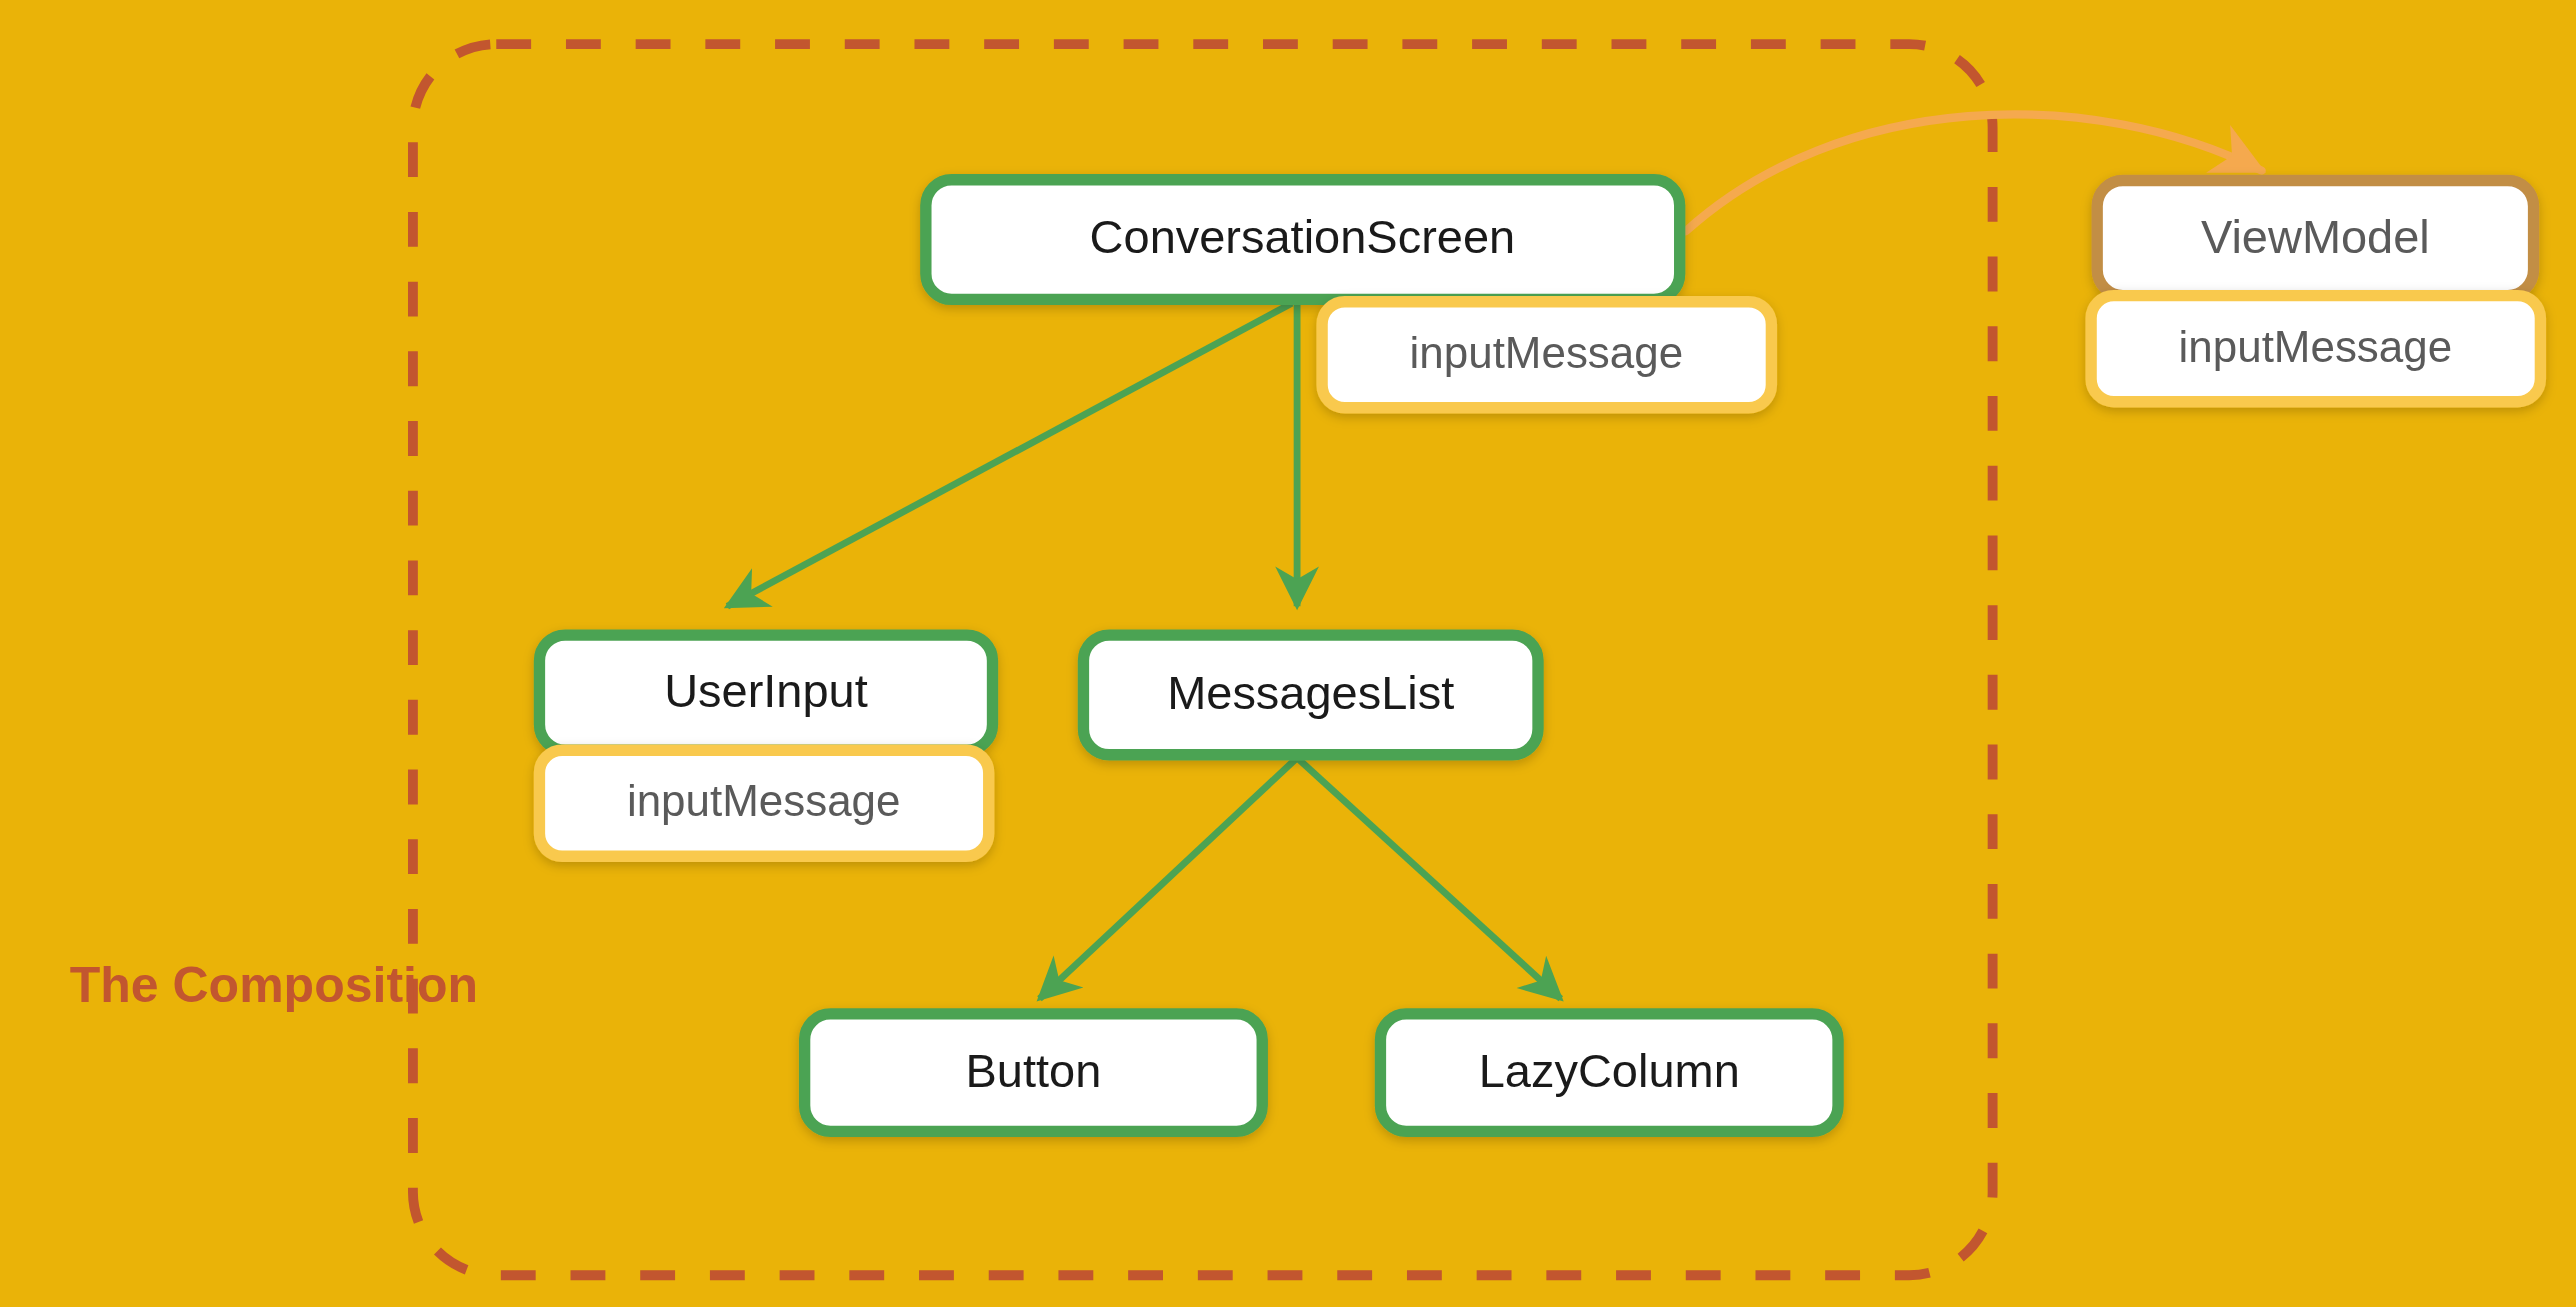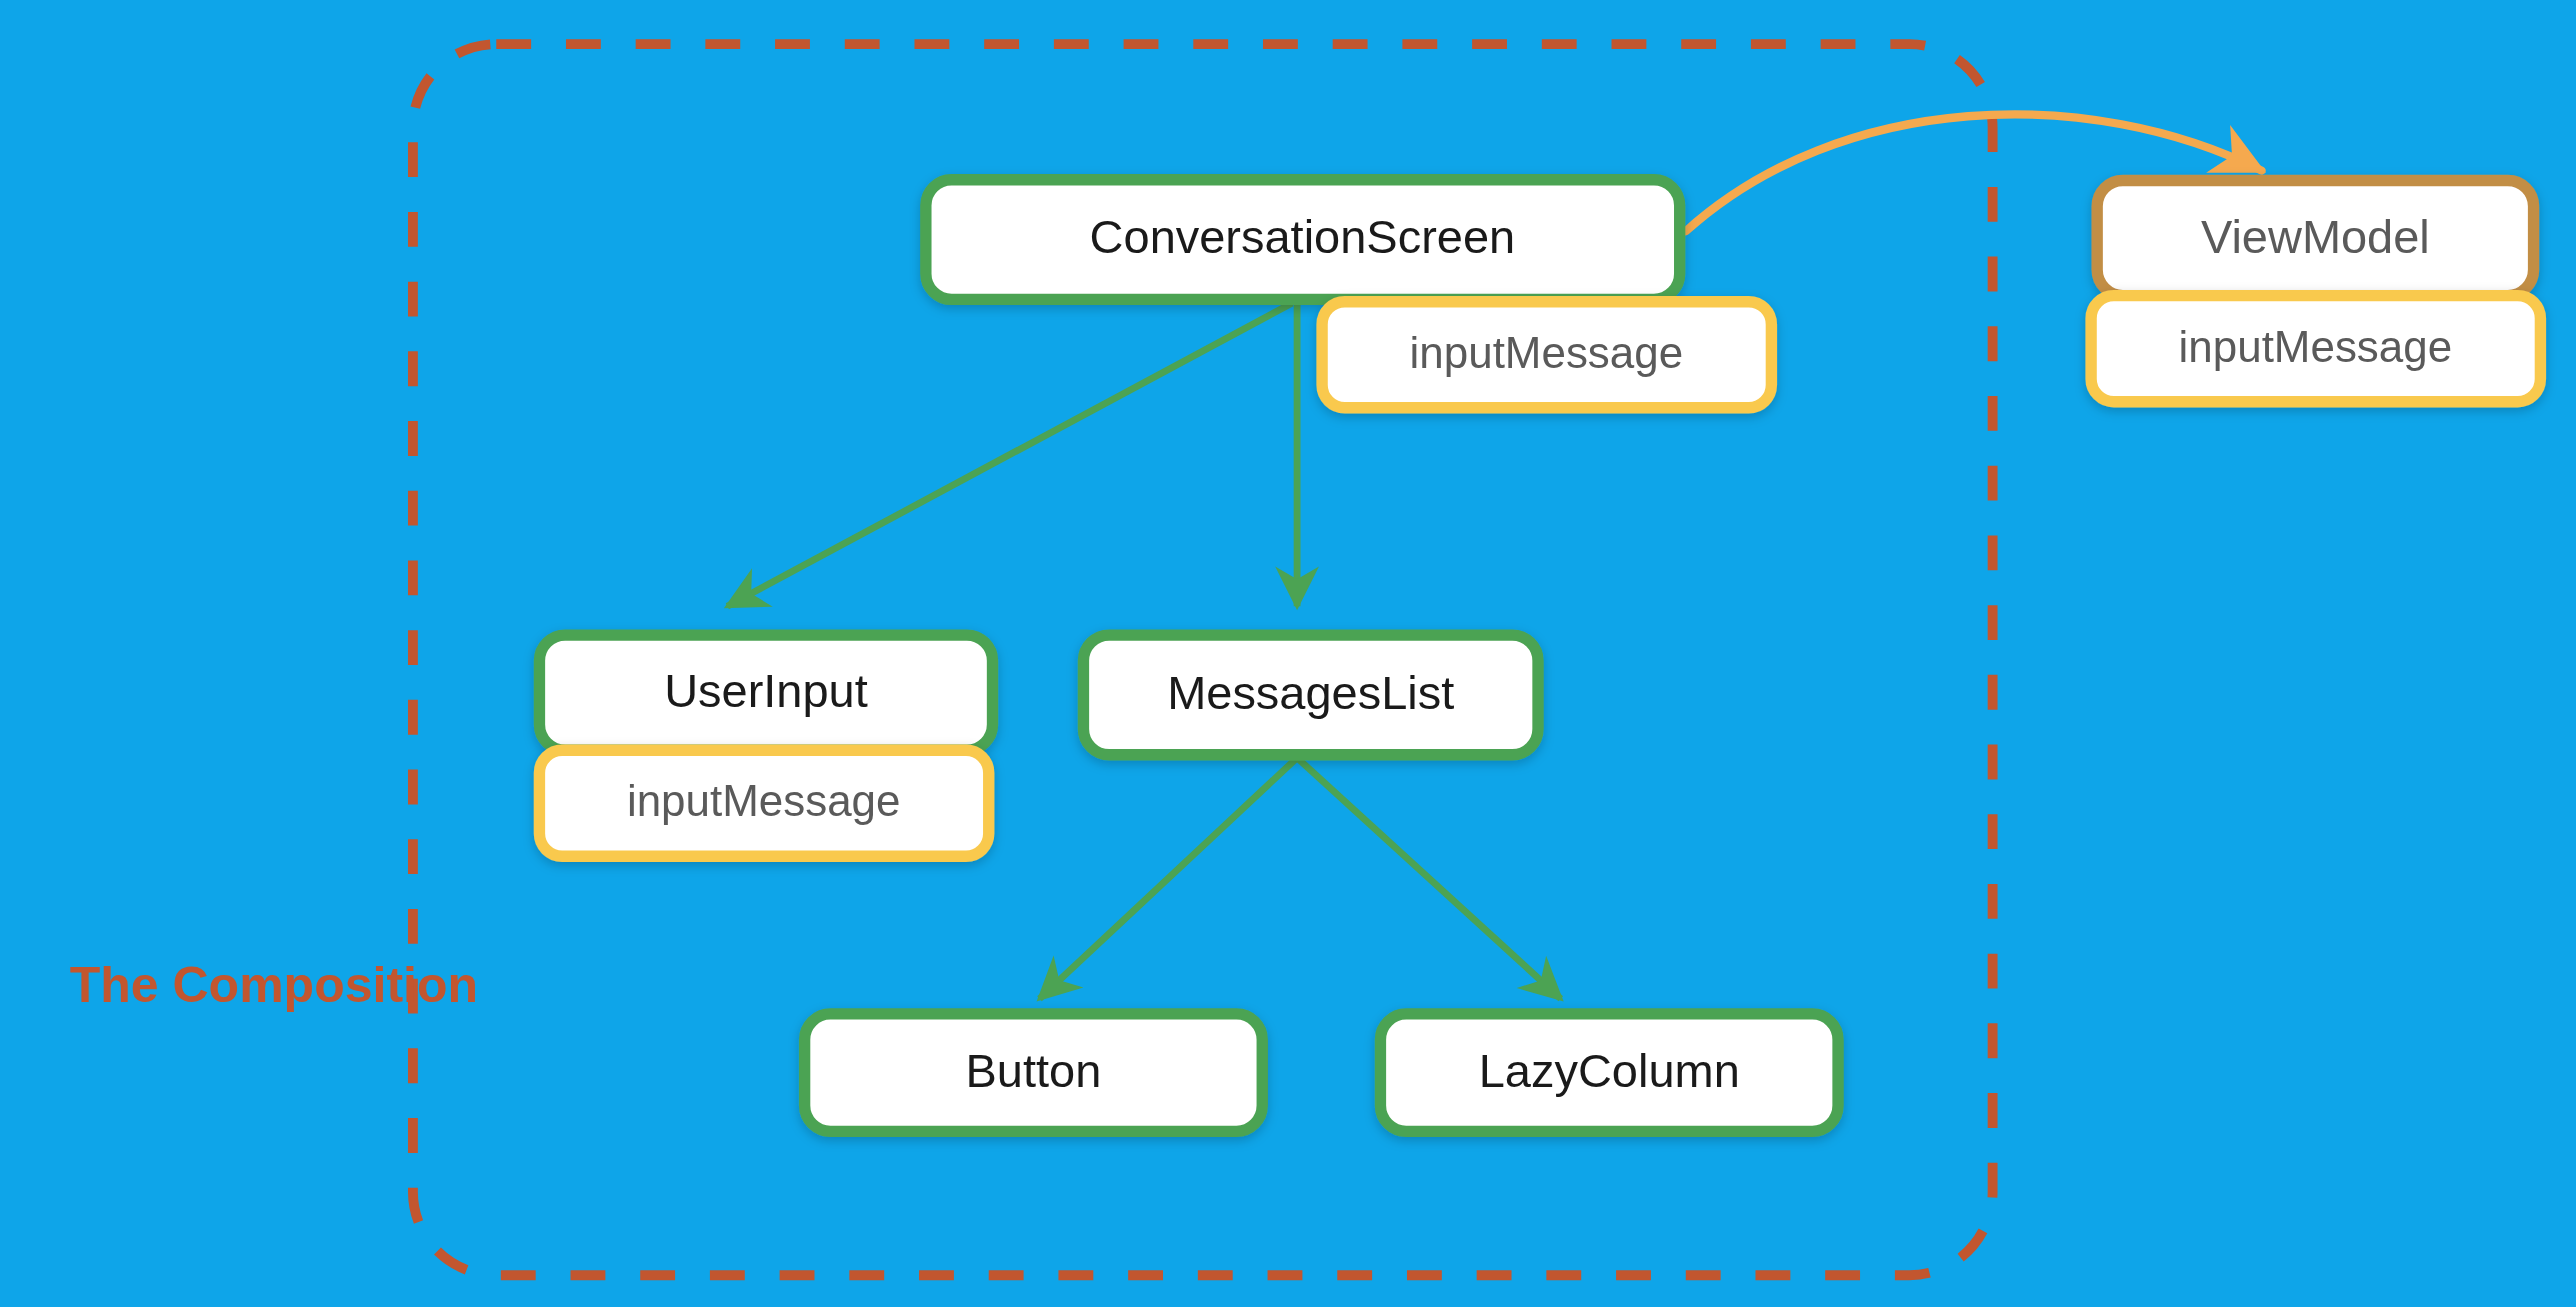--- a/index.html
+++ b/index.html
@@ -10,21 +10,21 @@
   body {
     width: 2576px;
     height: 1308px;
     overflow: hidden;
     font-family: "Liberation Sans", sans-serif;
   }
   #diagram-root {
     position: relative;
     width: 2576px;
     height: 1308px;
-    background: #0ea5e9;
+    background: #eab308;
   }
   svg.diagram-svg {
     position: absolute;
     top: 0;
     left: 0;
     width: 2576px;
     height: 1308px;
     display: block;
   }
   .node-label {

